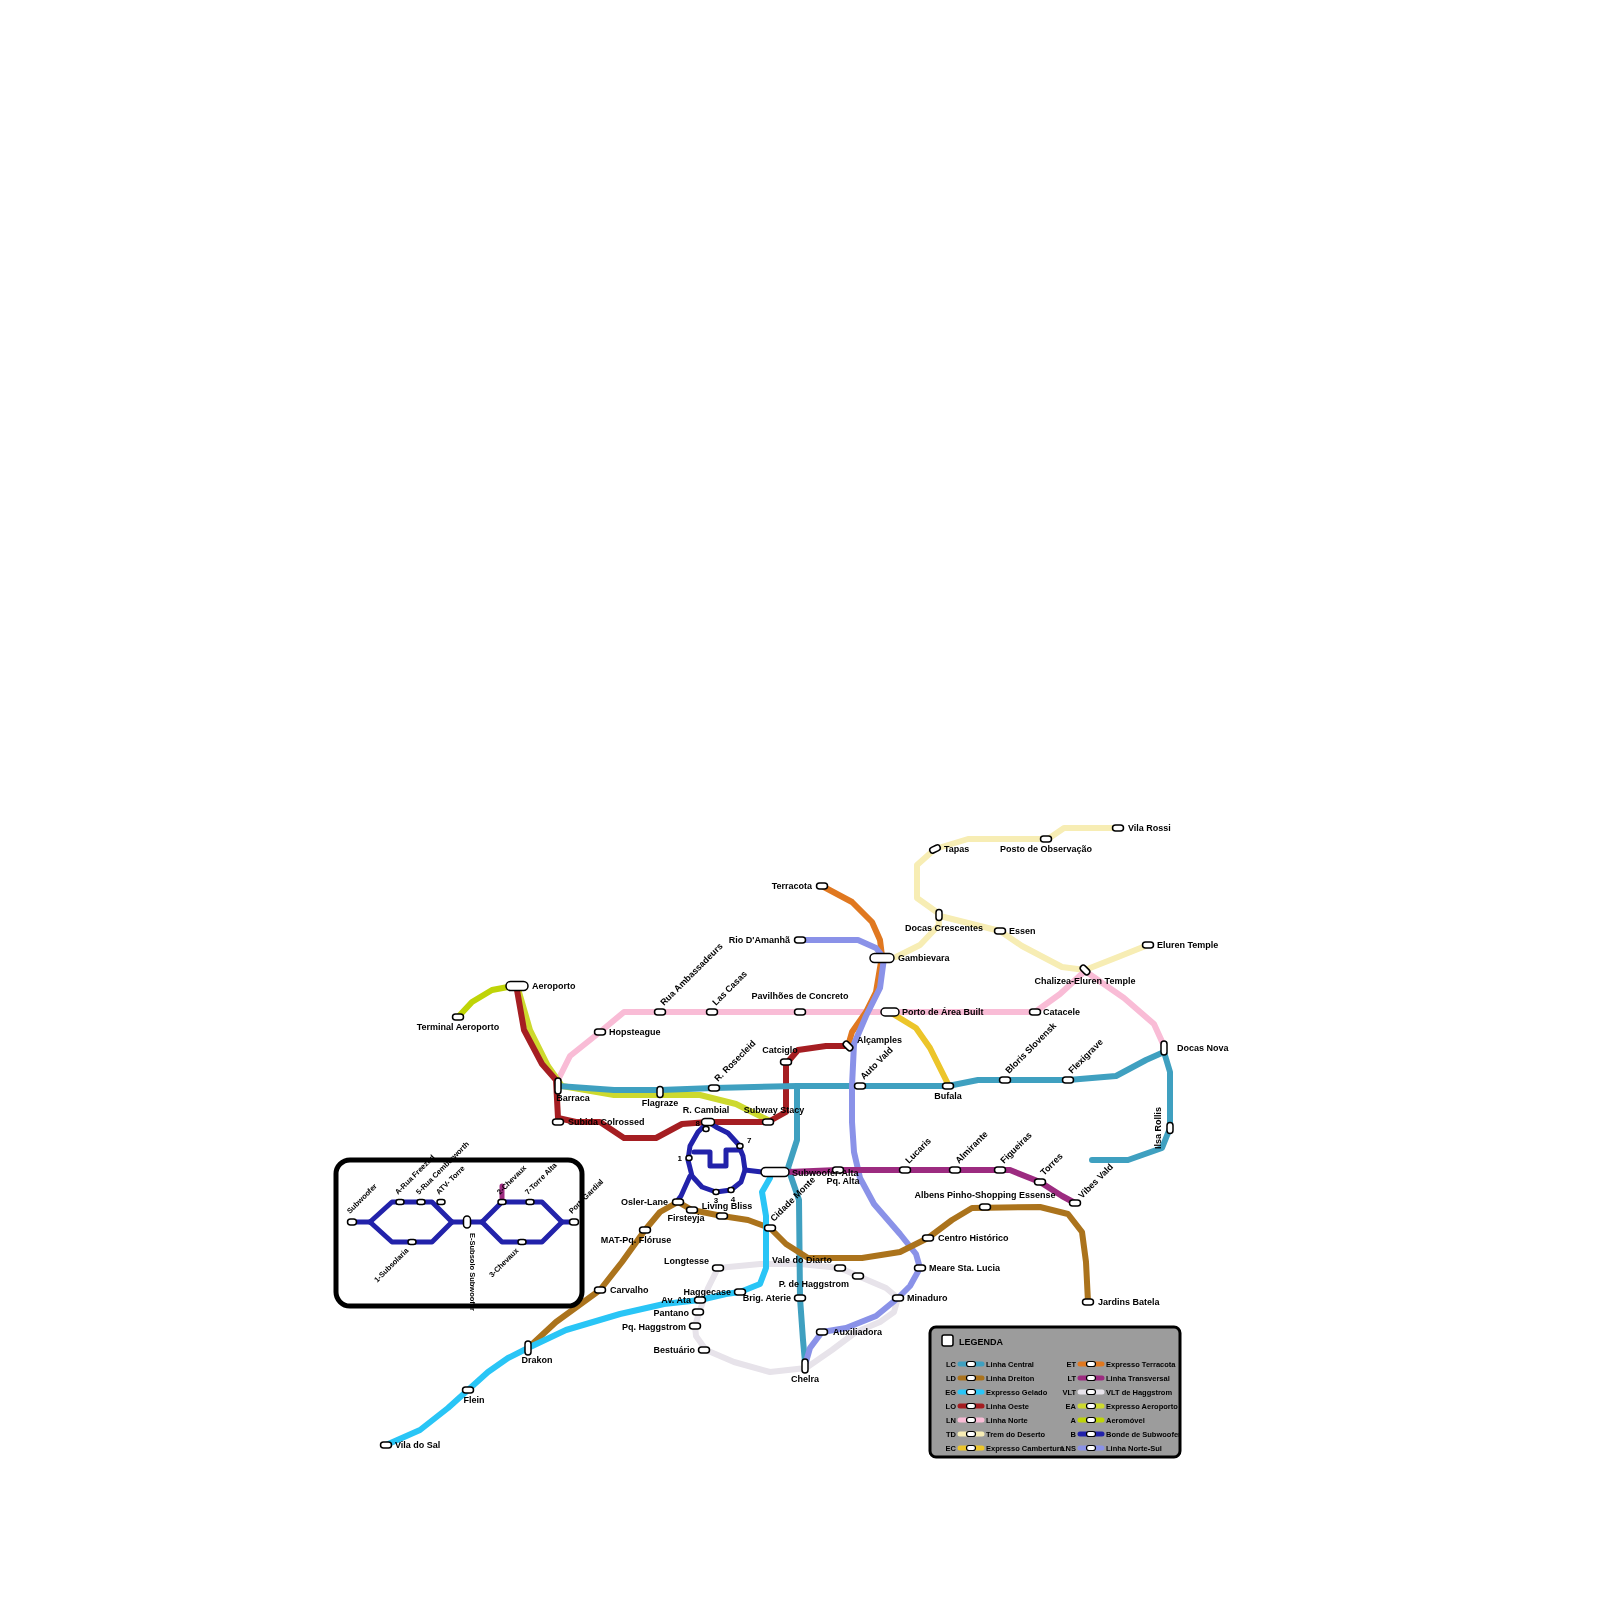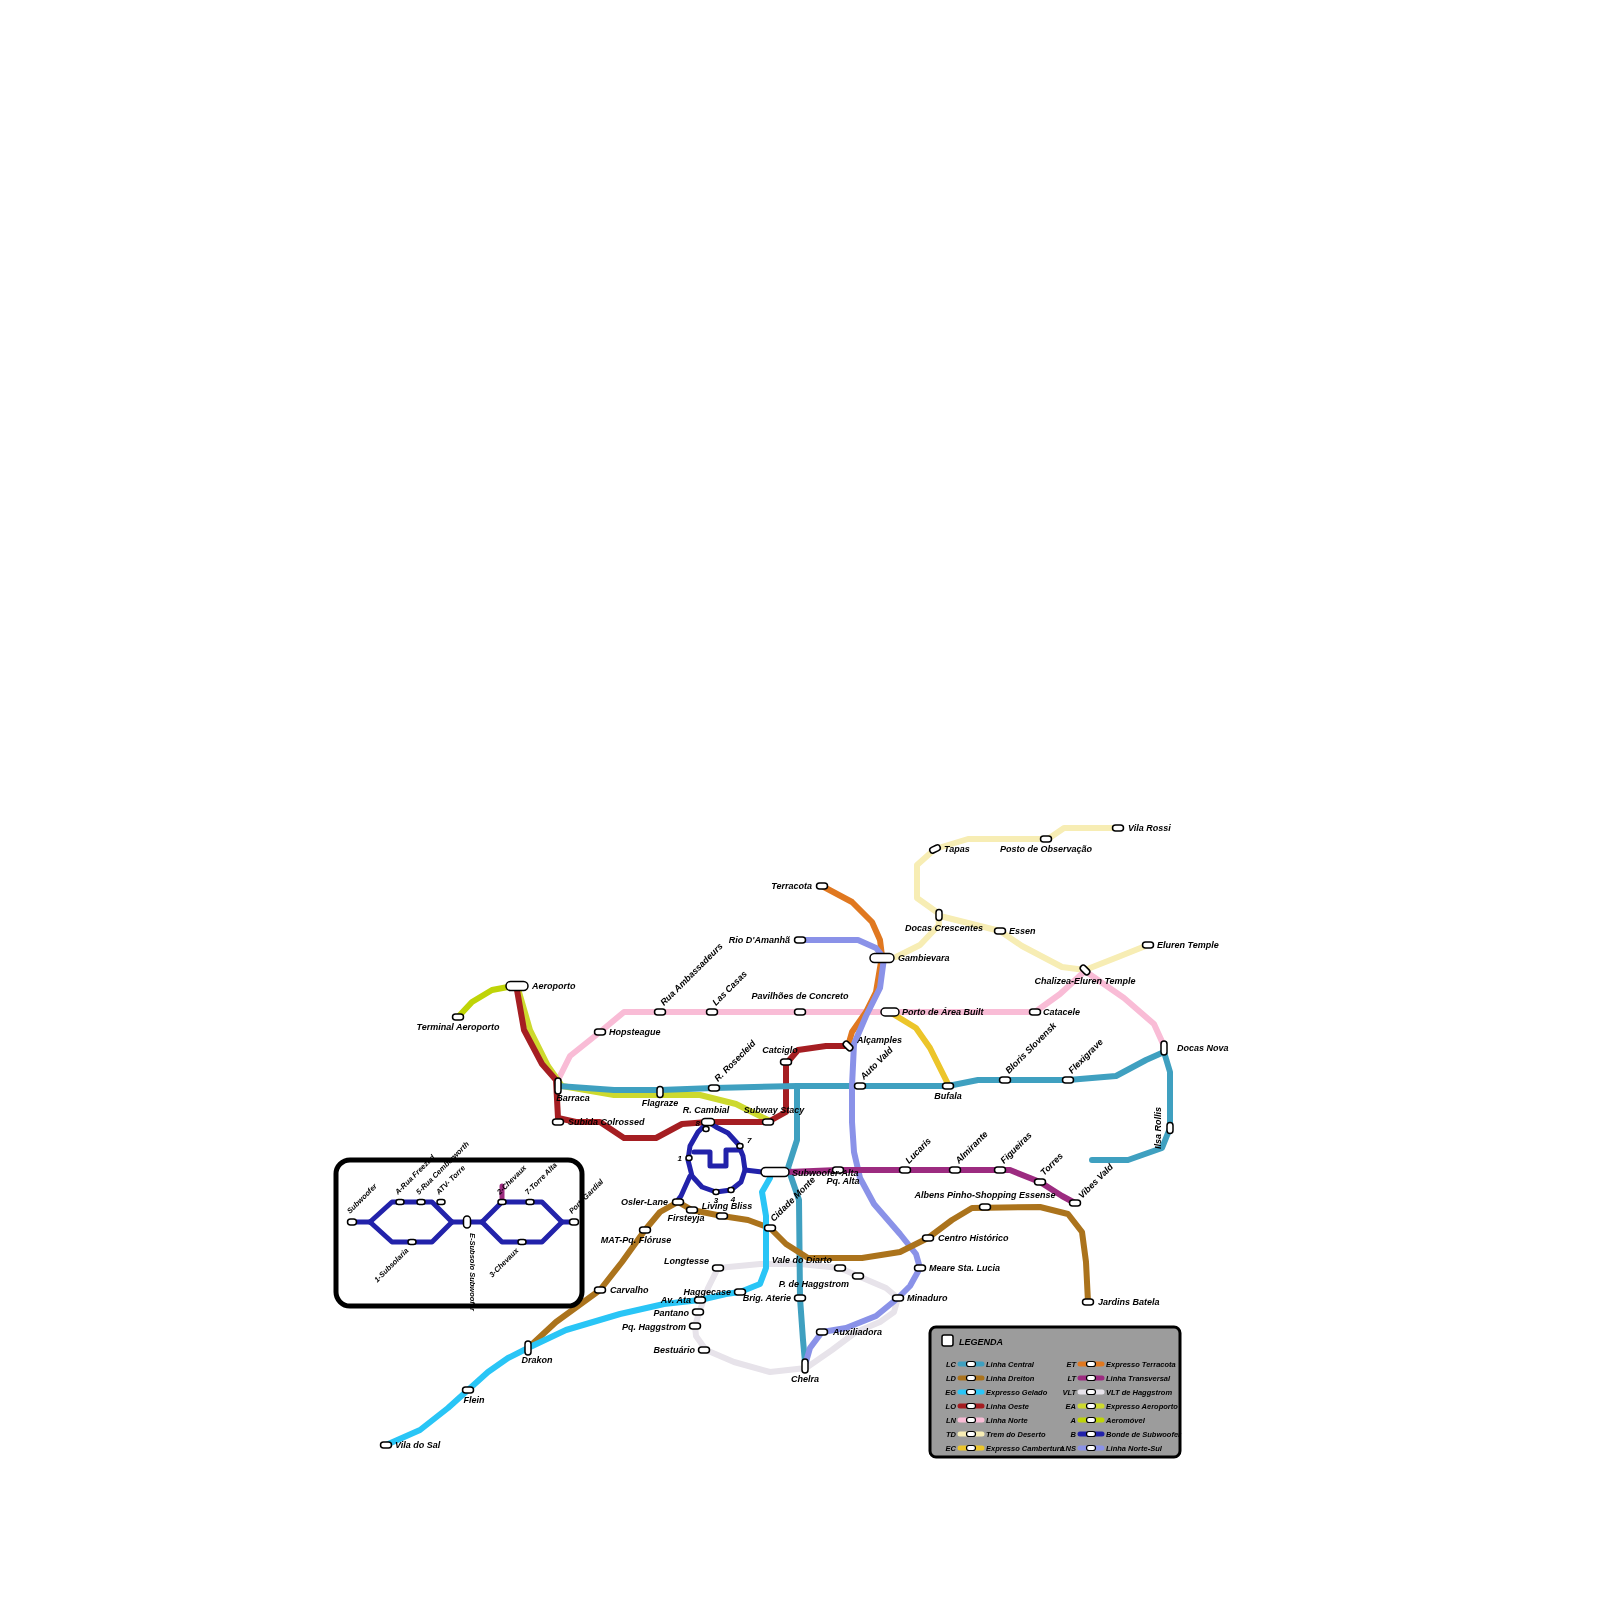--- a/index.html
+++ b/index.html
@@ -1,17 +1,17 @@
 <!DOCTYPE html>
 <html><head>
 <meta charset="utf-8">
 <style>
   html,body{margin:0;padding:0;background:#ffffff;}
   #stage{position:relative;width:1304px;height:1600px;background:#a21caf;overflow:hidden;
-         font-family:"Liberation Sans","DejaVu Sans",sans-serif;font-style:italic;}
+         font-family:"Liberation Sans","DejaVu Sans",sans-serif;}
   svg{display:block;}
   svg text{font-family:"Liberation Sans","DejaVu Sans",sans-serif;}
 </style>
 </head>
 <body>
 
 <div id="stage">
   <svg id="map-svg" width="1600" height="1600" viewBox="0 0 1600 1600" xmlns="http://www.w3.org/2000/svg" style="background: rgb(255, 255, 255);">
       <g>
         <polyline points="1118,828 1064,828 1048,839 968,839 935,849 917,865 917,898 938,913 939,925 920,945 896,957" fill="none" stroke="#f7edb4" stroke-width="6" stroke-linecap="round" stroke-linejoin="round"></polyline>

